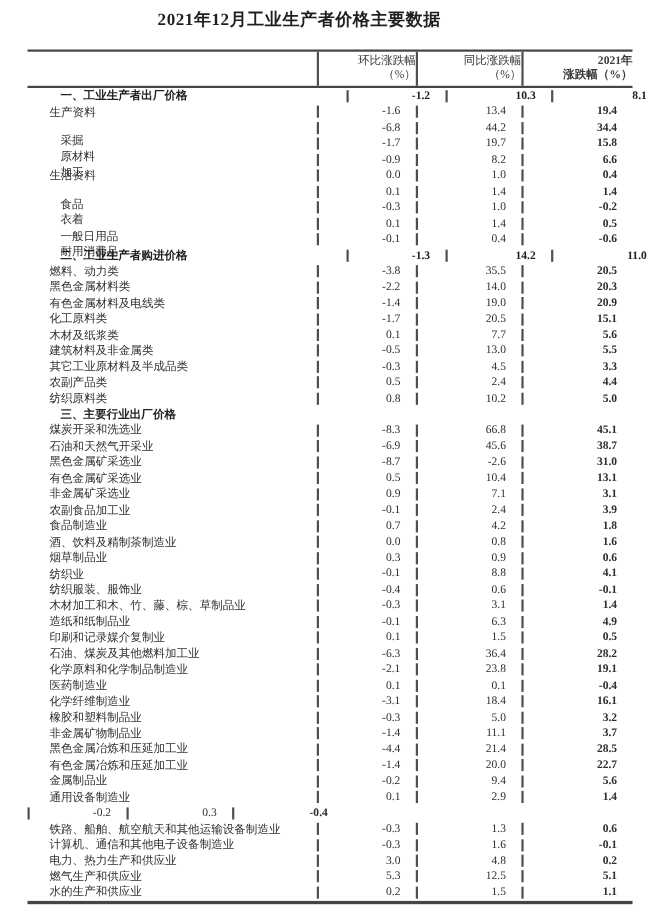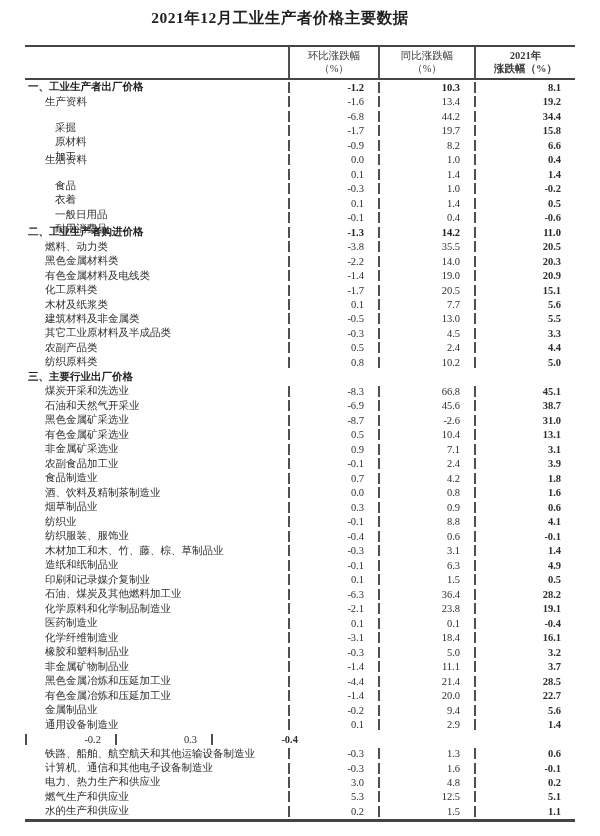--- a/index.html
+++ b/index.html
@@ -5,21 +5,21 @@
   html, body {
     margin: 0;
     padding: 0;
     width: 600px;
     height: 836px;
     background: #ffffff;
     overflow: hidden;
     font-family: "Liberation Serif", "DejaVu Serif", serif;
     color: #2e2e2e;
   }
-  .page { position: relative; width: 544px; height: 836px; padding-left: 16px; }
+  .page { position: relative; width: 544px; height: 836px; }
   .page-title {
     position: absolute;
     top: 8px;
     left: 0;
     width: 100%;
     text-align: center;
     font-size: 15.5px;
     font-weight: bold;
     color: #1f1f1f;
     letter-spacing: 0.5px;
@@ -37,39 +37,39 @@
     height: 31px;
   }
   .col-label { width: 263px; box-sizing: border-box; flex: none; }
   .col-n1 { width: 90px;  box-sizing: border-box; flex: none; border-left: 2px solid #4f4f4f; }
   .col-n2 { width: 96px;  box-sizing: border-box; flex: none; border-left: 2px solid #4f4f4f; }
   .col-n3 { width: 101px; box-sizing: border-box; flex: none; border-left: 2px solid #4f4f4f; font-weight: bold; }
   .th {
     display: flex;
     flex-direction: column;
     justify-content: center;
-    text-align: center;
+    text-align: right;
     font-size: 10.5px;
     line-height: 12.5px;
     color: #3a3a3a;
   }
   .tbody {
     border-bottom: 3px solid #454545;
   }
   .tr {
     display: flex;
     height: 14.49px;
     align-items: center;
     white-space: nowrap;
     font-size: 10.5px;
   }
   .tr.bold { font-weight: bold; color: #222; }
   .td { overflow: hidden; }
   .td.label { padding-left: 20px; }
-  .tr.i0 .td.label { padding-left: 3px; }
+  .tr.i0 .td.label { padding-left: 3px; margin-left: 27px; }
   .tr.i1 .td.label { padding-left: 20px; }
   .tr.i2 .td.label { padding-left: 30px; margin-top: 23px; }
   .td.num {
     text-align: right;
     padding-right: 14px;
   }
 </style>
 </head>
 <body>
 
@@ -97,21 +97,21 @@
     <div class="td label col-label">一、工业生产者出厂价格</div>
     <div class="td num col-n1">-1.2</div>
     <div class="td num col-n2">10.3</div>
     <div class="td num col-n3">8.1</div>
   </div>
 
   <div class="tr i1">
     <div class="td label col-label">生产资料</div>
     <div class="td num col-n1">-1.6</div>
     <div class="td num col-n2">13.4</div>
-    <div class="td num col-n3">19.2</div>
+    <div class="td num col-n3">19.4</div>
   </div>
 
   <div class="tr i2">
     <div class="td label col-label">采掘</div>
     <div class="td num col-n1">-6.8</div>
     <div class="td num col-n2">44.2</div>
     <div class="td num col-n3">34.4</div>
   </div>
 
   <div class="tr i2">

